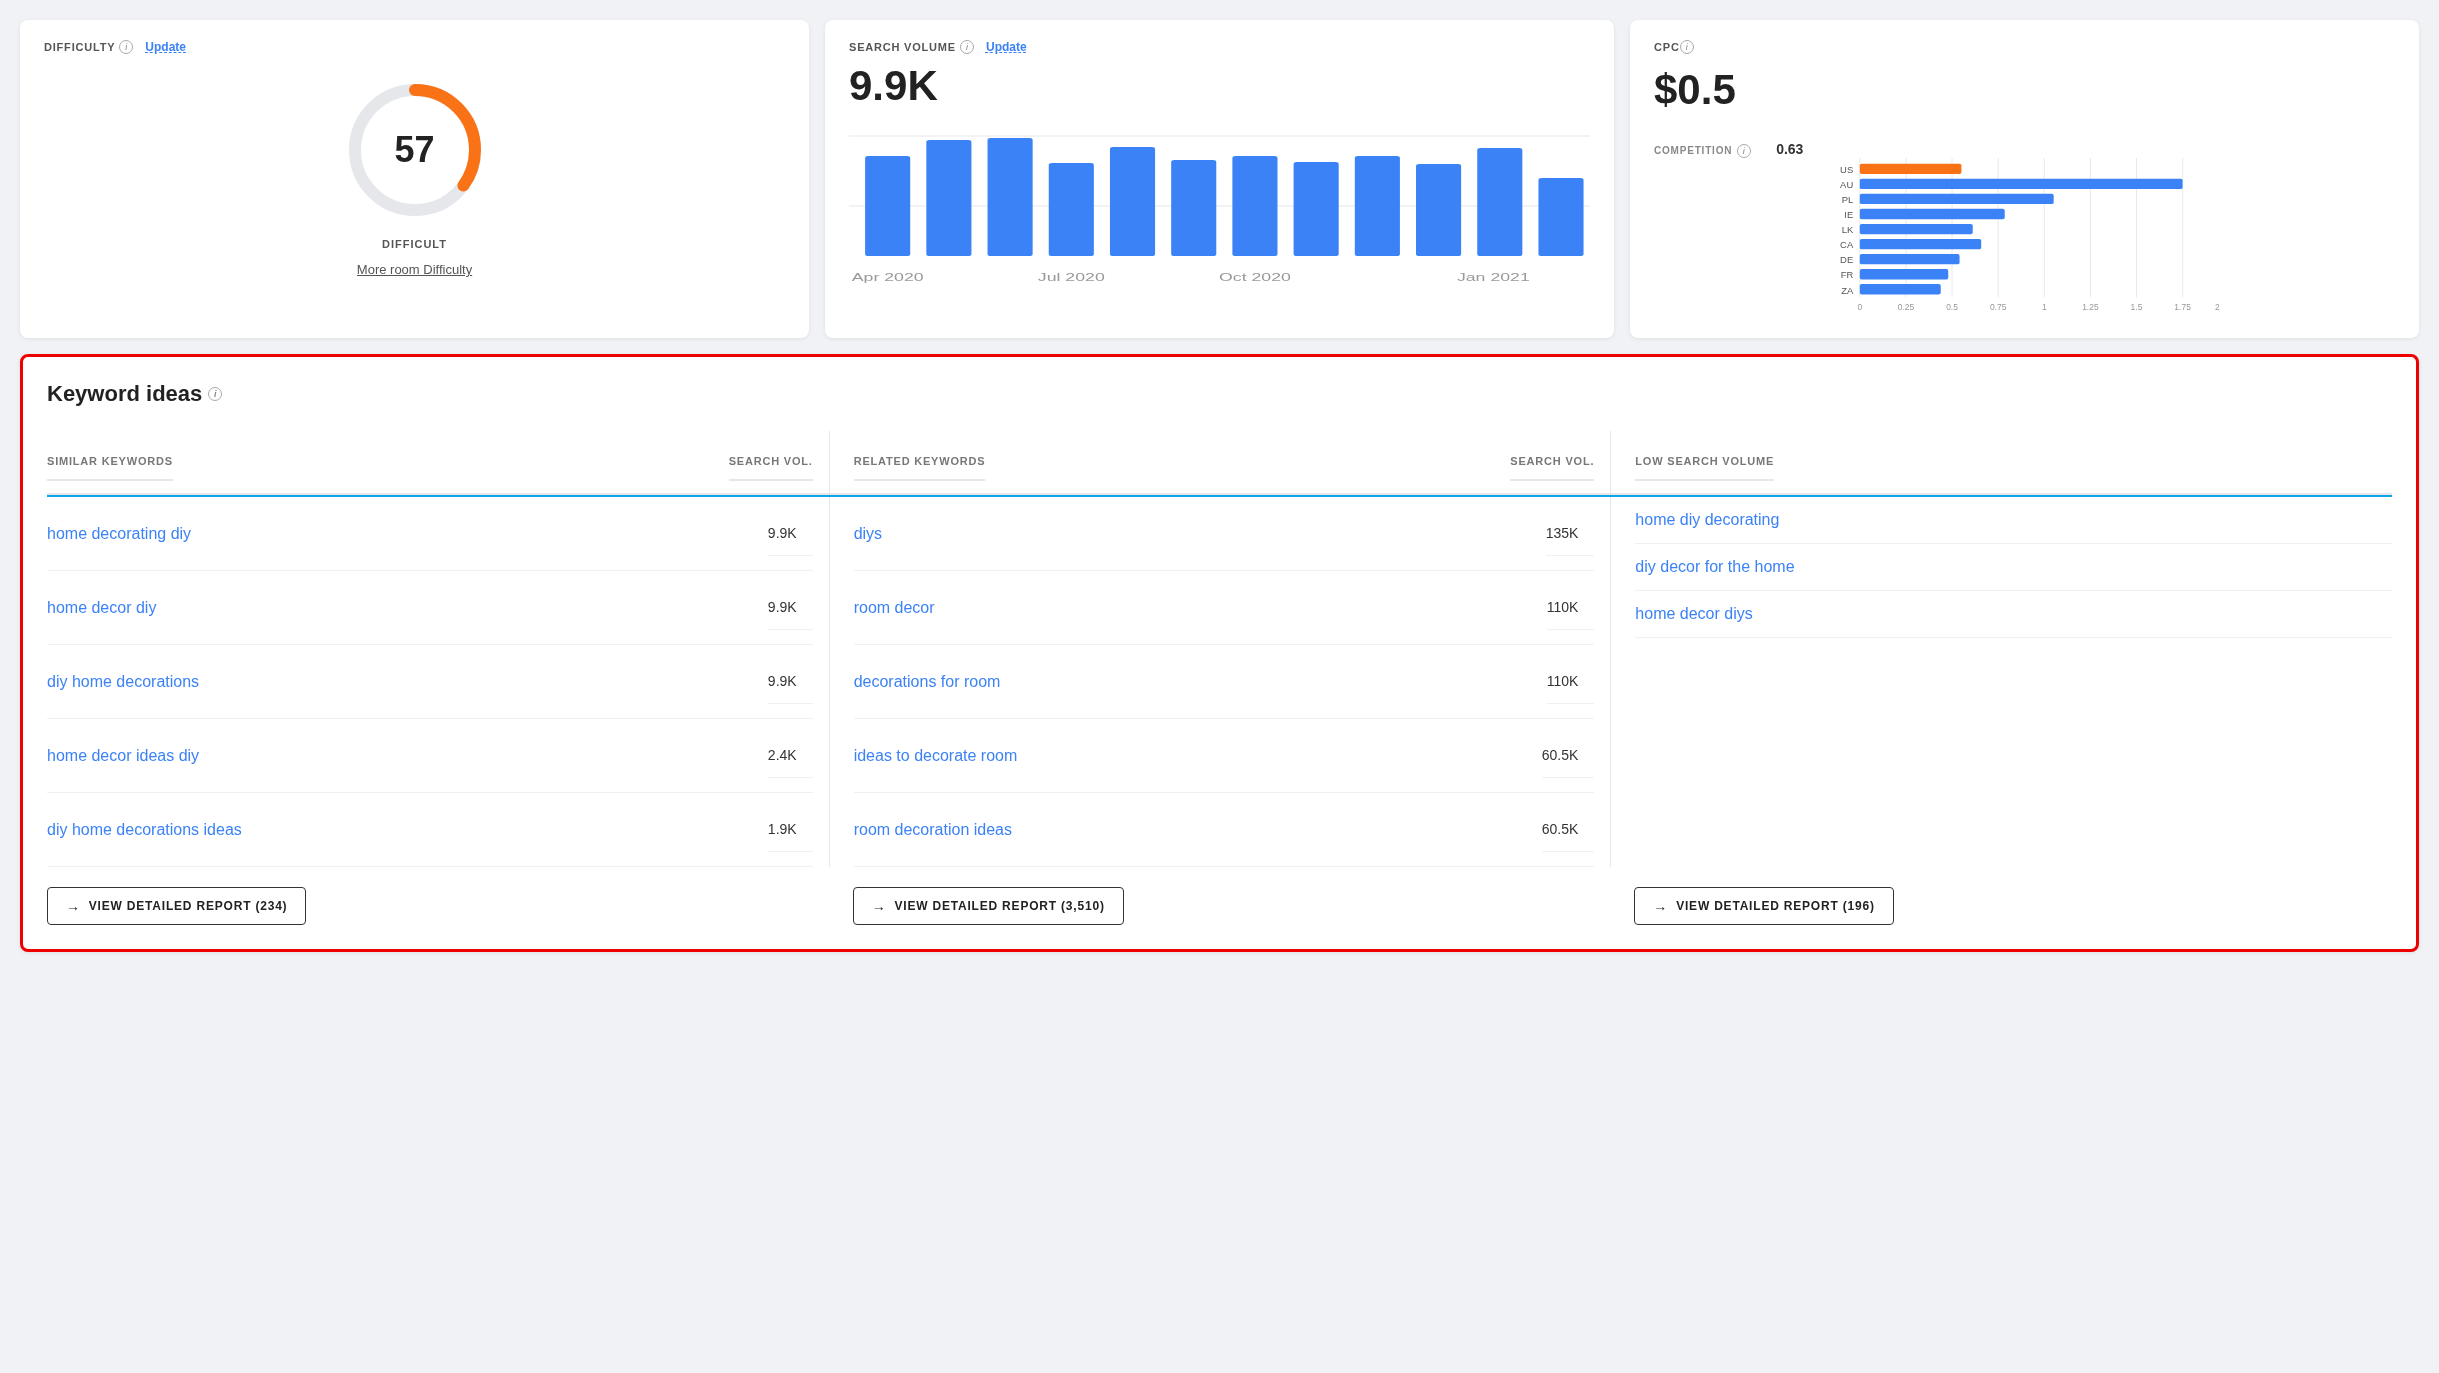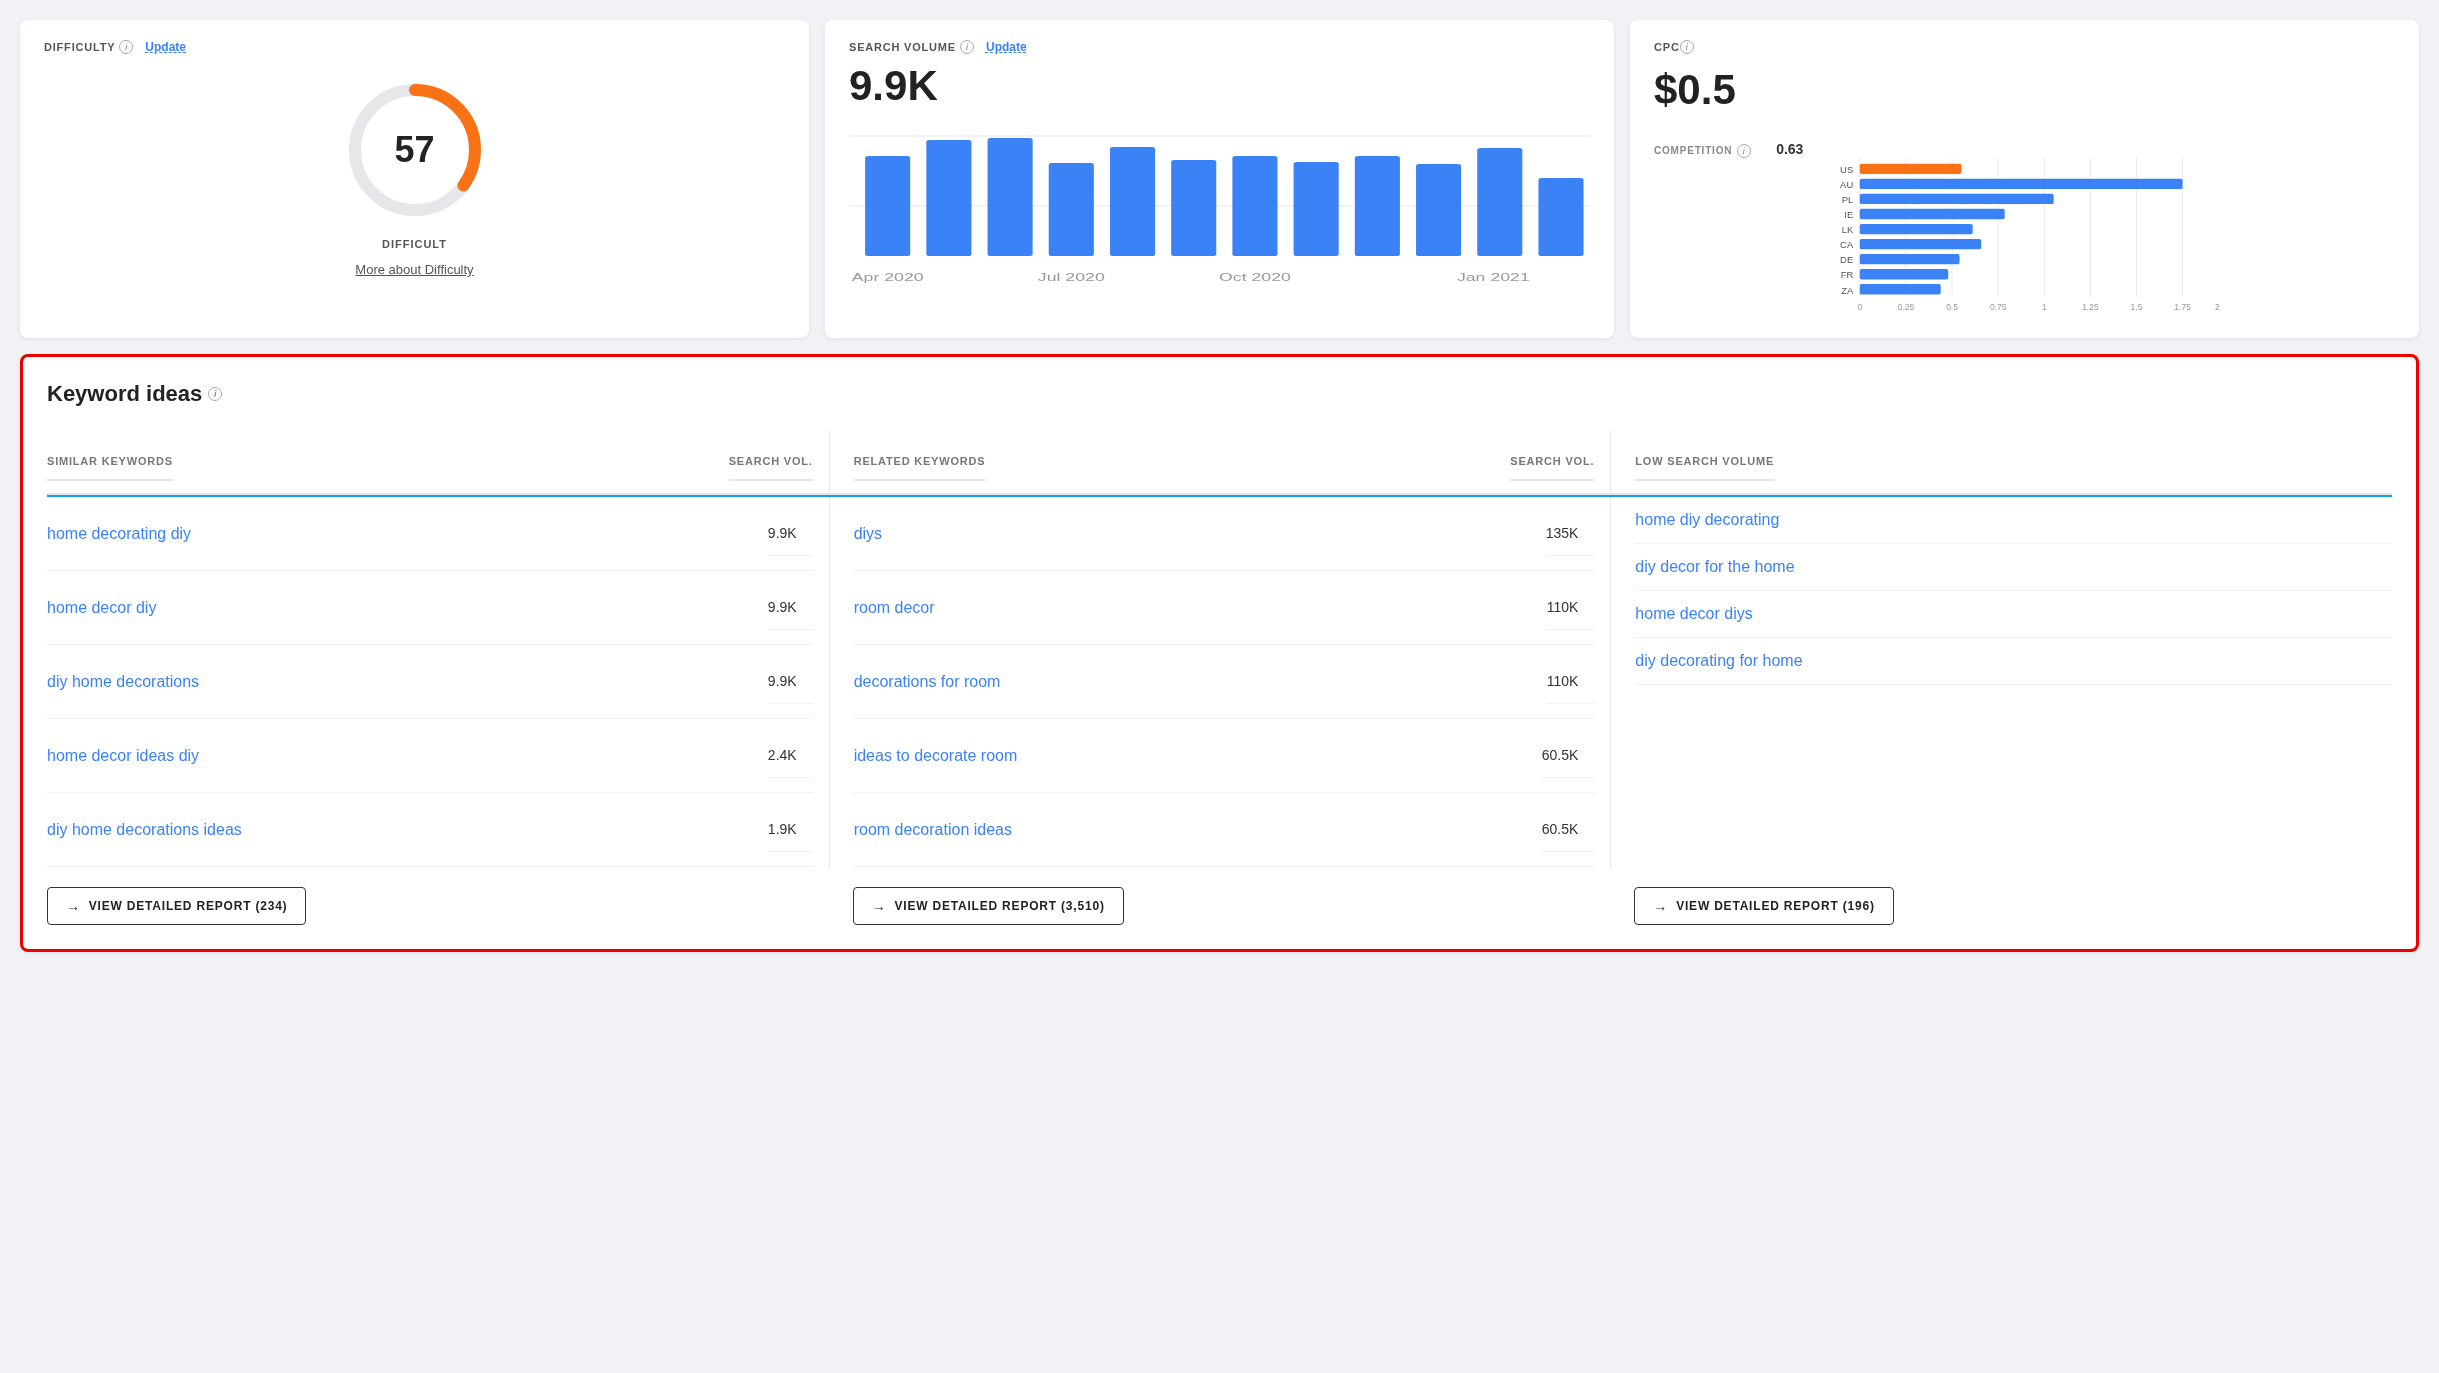--- a/index.html
+++ b/index.html
@@ -274,21 +274,21 @@
     <div class="gauge-container">
       <svg class="gauge-svg" viewBox="0 0 160 160">
         <circle cx="80" cy="80" r="60" fill="none" stroke="#e5e7eb" stroke-width="12"></circle>
         <circle cx="80" cy="80" r="60" fill="none" stroke="#f97316" stroke-width="12" stroke-dasharray="226 377" stroke-dashoffset="94" stroke-linecap="round" transform="rotate(-90 80 80)"></circle>
       </svg>
       <div class="gauge-center">
         <div class="gauge-number">57</div>
       </div>
     </div>
     <div class="gauge-label">DIFFICULT</div>
-    <div class="more-link">More about Difficulty</div>
+    <div class="more-link">More room Difficulty</div>
   </div>
 
   <div class="card">
     <div style="display:flex;align-items:center;gap:4px;margin-bottom:4px;">
       <span class="card-label">SEARCH VOLUME</span>
       <span class="info-icon">i</span>
       <span class="update-link">Update</span>
     </div>
     <div class="sv-value">9.9K</div>
     <div class="chart-area">
@@ -459,23 +459,20 @@
     <div class="kw-col" style="border-left:1px solid #e5e7eb;padding-left:24px;">
       <div class="kw-row">
         <span class="kw-link">home diy decorating</span>
       </div>
       <div class="kw-row">
         <span class="kw-link">diy decor for the home</span>
       </div>
       <div class="kw-row">
         <span class="kw-link">home decor diys</span>
       </div>
-      <div class="kw-row">
-        <span class="kw-link">diy decorating for home</span>
-      </div>
     </div>
   </div>
 
   <div style="display:grid;grid-template-columns:1fr 1fr 1fr;gap:0;margin-top:20px;">
     <div style="padding-right:16px;">
       <button class="report-btn">
         <span class="arrow-icon">→</span>
         <span>VIEW DETAILED REPORT (234)</span>
       </button>
     </div>

